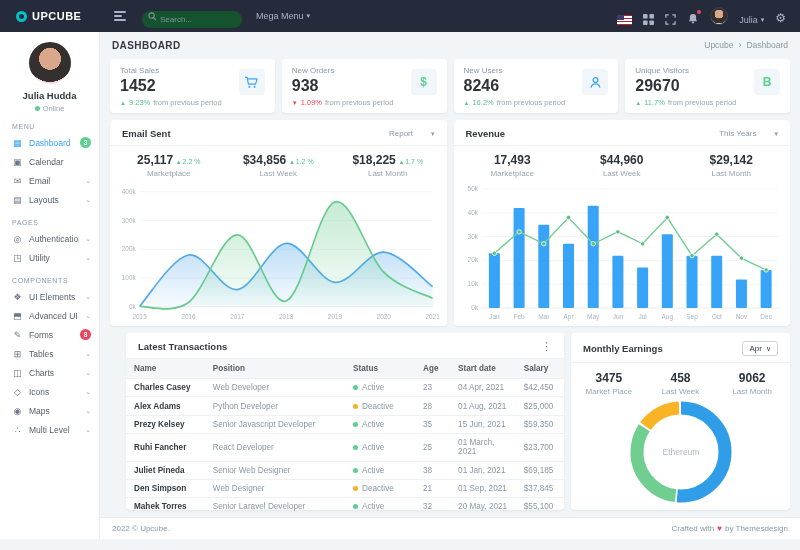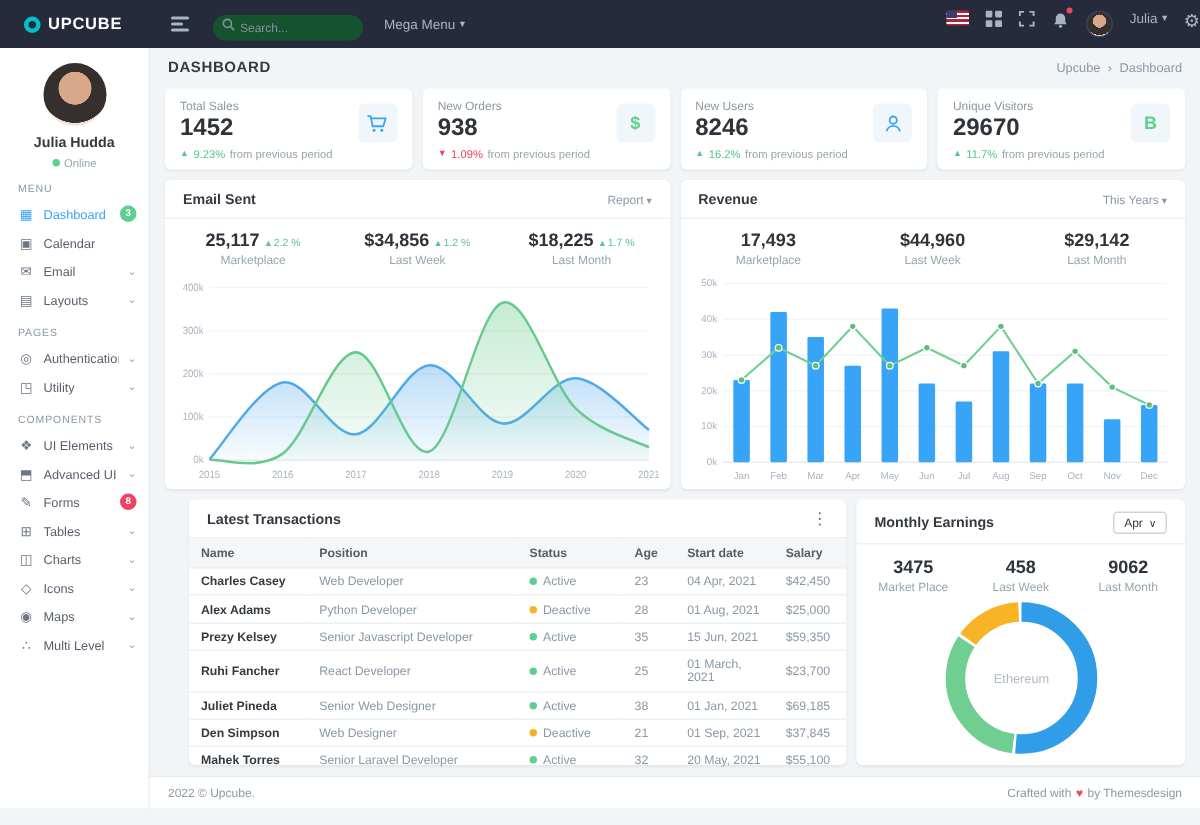--- a/index.html
+++ b/index.html
@@ -16,21 +16,21 @@
   .brand-text { color:#fff; font-weight:bold; font-size:11px; letter-spacing:.5px; }
   .hamburger { margin-left:10px; background:none; border:none; cursor:pointer; display:flex; flex-direction:column; gap:2.5px; padding:4px; }
   .hamburger i { display:block; height:1.6px; background:#aab3c5; border-radius:1px; }
   .hamburger i:nth-child(1){width:12px}.hamburger i:nth-child(2){width:8px}.hamburger i:nth-child(3){width:12px}
   .search { margin-left:12px; position:relative; width:100px; height:17px; }
   .search svg { position:absolute; left:6px; top:4px; }
   .search input { width:100%; height:100%; background:#14532d; border:none; border-radius:9px;
                   color:#cfd6e4; font-size:8px; padding-left:18px; outline:none; font-family:inherit; }
   .search input::placeholder { color:#8791a5; }
   .mega { margin-left:14px; color:#aab3c5; font-size:9px; display:flex; align-items:center; gap:3px; cursor:pointer; }
-  .nav-right { display:flex; align-items:flex-start; gap:11px; }
+  .nav-right { display:flex; align-items:flex-end; gap:11px; padding-right:14px; }
   .flag { width:15px; height:10px; position:relative; cursor:pointer;
           background:repeating-linear-gradient(#b22234 0 1.5px,#fff 1.5px 3px); border-radius:1px; overflow:hidden;}
   .flag::after { content:""; position:absolute; top:0; left:0; width:7px; height:5px; background:#3c3b6e; }
   .nav-ic { display:flex; align-items:center; cursor:pointer; position:relative; }
   .bell-dot { position:absolute; top:-2px; right:-2px; width:4px; height:4px; border-radius:50%; background:#ec4561; }
   .nav-avatar { width:18px; height:18px; border-radius:50%;
       background:radial-gradient(circle at 50% 38%, #d9a789 0 34%, #35302d 35% 72%, #f3d9dc 73%); border:1px solid #3a4158; }
   .nav-user { color:#aab3c5; font-size:9px; display:flex; align-items:center; gap:3px; cursor:pointer; }
   .gear { color:#aab3c5; font-size:12px; cursor:pointer; }
   .chev { font-size:7px; }
@@ -70,21 +70,21 @@
   .delta-up { color:#58c58d; } .delta-down { color:#ec4561; }
   .stat-ic { width:26px; height:26px; border-radius:4px; background:#f1f6fa; display:flex;
              align-items:center; justify-content:center; flex:none; margin-top:3px; }
   .stat-ic .glyph-txt { font-size:12px; font-weight:bold; }
 
   .charts-row { display:flex; gap:7px; height:206px; flex:none; }
   .chart-card { flex:1; display:flex; flex-direction:column; min-width:0; }
   .card-head { display:flex; align-items:center; justify-content:space-between; padding:8px 12px 6px;
                border-bottom:1px solid #eef1f4; flex:none; }
   .card-title { font-size:9.5px; font-weight:bold; color:#343a40; }
-  .card-action { font-size:8px; color:#8b98a5; display:flex; gap:2px; align-items:center; cursor:pointer; }
+  .card-action { font-size:8px; color:#8b98a5; display:flex; gap:18px; align-items:center; cursor:pointer; }
   .mini-stats { display:flex; flex:none; padding:7px 4px 3px; }
   .mini-stat { flex:1; text-align:center; }
   .mini-value-row { display:flex; align-items:baseline; justify-content:center; gap:4px; }
   .mini-value { font-size:12px; font-weight:bold; color:#2e343a; }
   .mini-delta { font-size:7px; color:#58c58d; }
   .mini-label { font-size:8px; color:#98a6ad; margin-top:2px; }
   .chart-wrap { flex:1; min-height:0; padding:2px 6px 4px; }
   .chart-wrap svg { width:100%; height:100%; display:block; }
 
   .bottom-row { display:flex; gap:7px; flex:1; min-height:0; }

